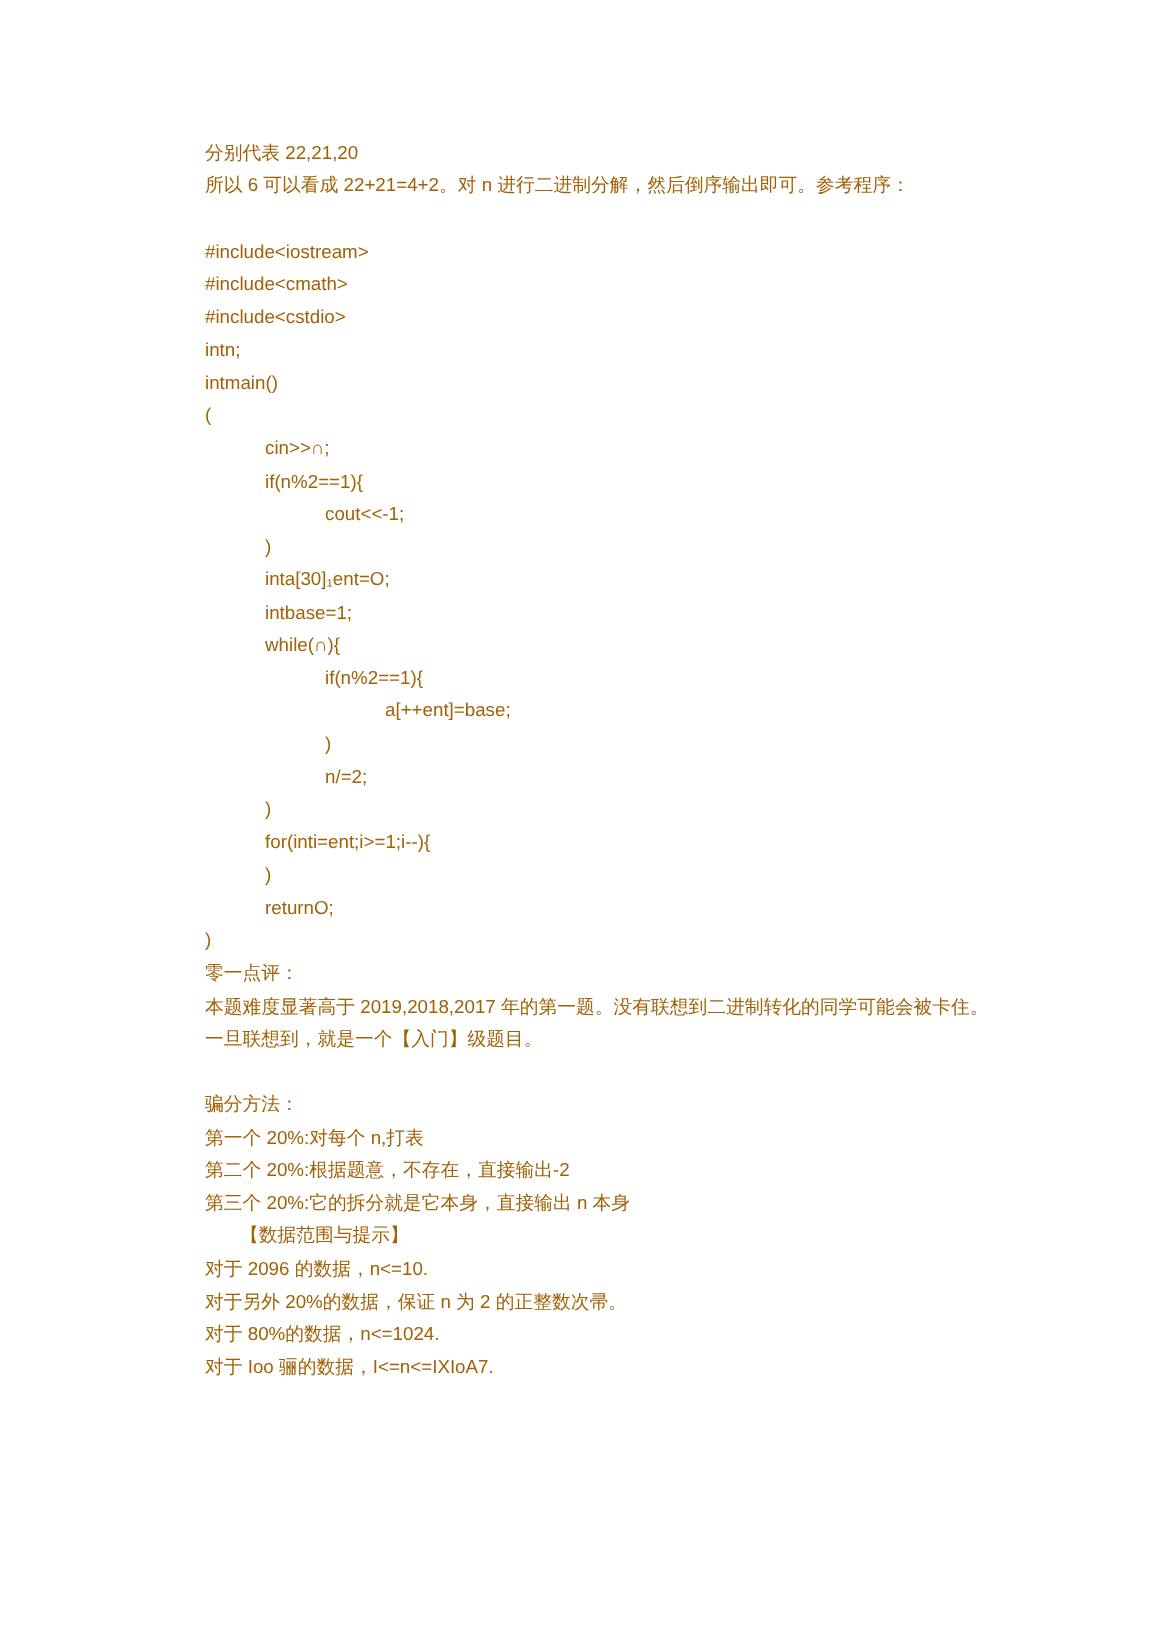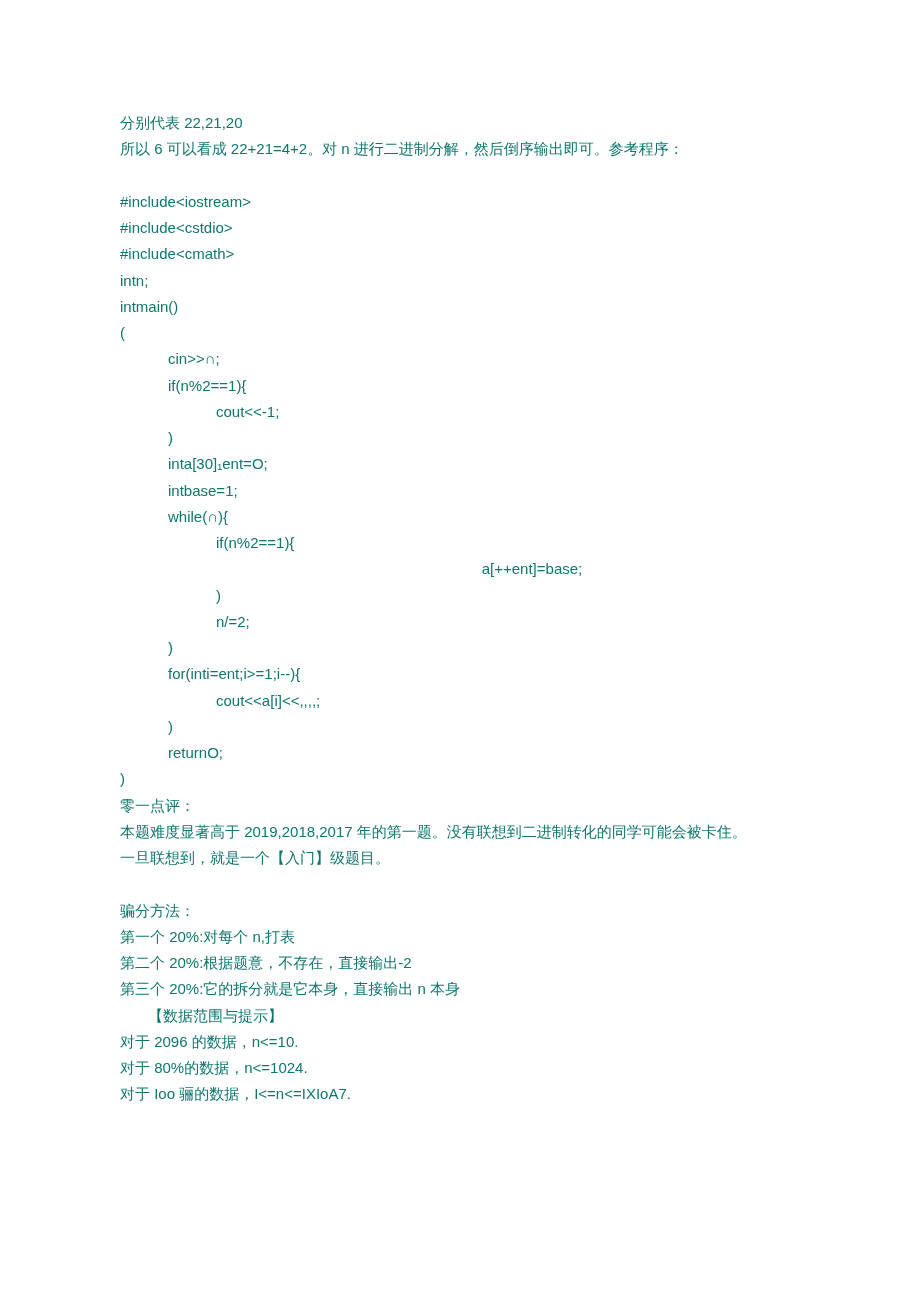--- a/index.html
+++ b/index.html
@@ -6,65 +6,66 @@
     margin: 0;
     padding: 0;
     background: #ffffff;
     width: 920px;
   }
   .page {
     padding: 110px 120px 60px 120px;
     font-family: "Microsoft YaHei", "SimSun", Arial, sans-serif;
     font-size: 15px;
     line-height: 1.75;
-    color: #0f766e;
+    color: #a16207;
+    margin-left: 44px;
   }
   .line {
     white-space: pre;
   }
   .indent1 { padding-left: 48px; }
   .indent2 { padding-left: 96px; }
-  .indent3 { padding-left: 144px; text-align: center; }
+  .indent3 { padding-left: 144px; }
   .section-indent { padding-left: 28px; }
 </style>
 </head>
 <body>
 
 <div class="page" id="page-root">
     <div class="line">分别代表 22,21,20</div>
     <div class="line">所以 6 可以看成 22+21=4+2。对 n 进行二进制分解，然后倒序输出即可。参考程序：</div>
     <div class="line"> </div>
     <div class="line">#include&lt;iostream&gt;</div>
+    <div class="line">#include&lt;cmath&gt;</div>
     <div class="line">#include&lt;cstdio&gt;</div>
-    <div class="line">#include&lt;cmath&gt;</div>
     <div class="line">intn;</div>
     <div class="line">intmain()</div>
     <div class="line">(</div>
     <div class="line indent1">cin&gt;&gt;∩;</div>
     <div class="line indent1">if(n%2==1){</div>
     <div class="line indent2">cout&lt;&lt;-1;</div>
     <div class="line indent1">)</div>
     <div class="line indent1">inta[30]₁ent=O;</div>
     <div class="line indent1">intbase=1;</div>
     <div class="line indent1">while(∩){</div>
     <div class="line indent2">if(n%2==1){</div>
     <div class="line indent3">a[++ent]=base;</div>
     <div class="line indent2">)</div>
     <div class="line indent2">n/=2;</div>
     <div class="line indent1">)</div>
     <div class="line indent1">for(inti=ent;i&gt;=1;i--){</div>
-    <div class="line indent2">cout&lt;&lt;a[i]&lt;&lt;,,,,;</div>
     <div class="line indent1">)</div>
     <div class="line indent1">returnO;</div>
     <div class="line">)</div>
     <div class="line">零一点评：</div>
     <div class="line">本题难度显著高于 2019,2018,2017 年的第一题。没有联想到二进制转化的同学可能会被卡住。</div>
     <div class="line">一旦联想到，就是一个【入门】级题目。</div>
     <div class="line"> </div>
     <div class="line">骗分方法：</div>
     <div class="line">第一个 20%:对每个 n,打表</div>
     <div class="line">第二个 20%:根据题意，不存在，直接输出-2</div>
     <div class="line">第三个 20%:它的拆分就是它本身，直接输出 n 本身</div>
     <div class="line section-indent">【数据范围与提示】</div>
     <div class="line">对于 2096 的数据，n&lt;=10.</div>
+    <div class="line">对于另外 20%的数据，保证 n 为 2 的正整数次帚。</div>
     <div class="line">对于 80%的数据，n&lt;=1024.</div>
     <div class="line">对于 Ioo 骊的数据，I&lt;=n&lt;=IXIoA7.</div>
   </div>
 
 </body></html>

